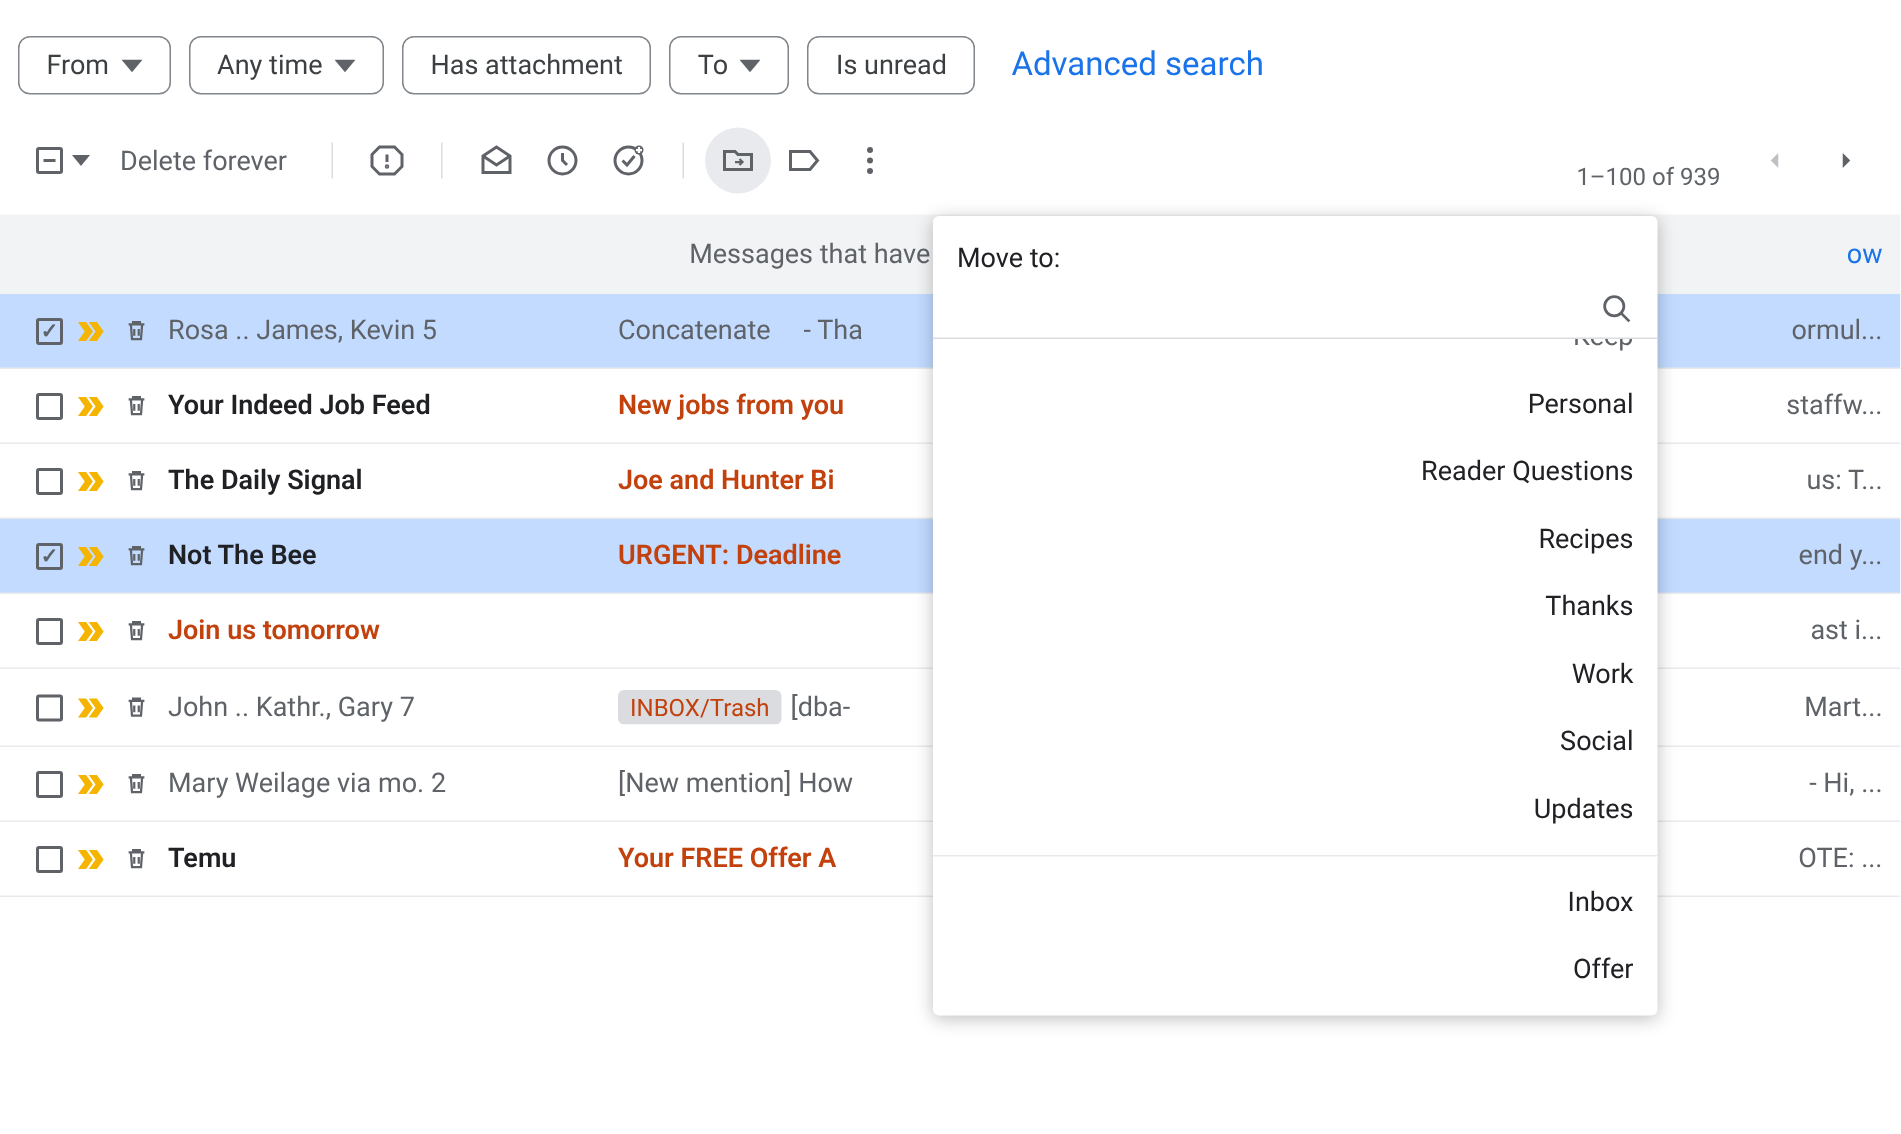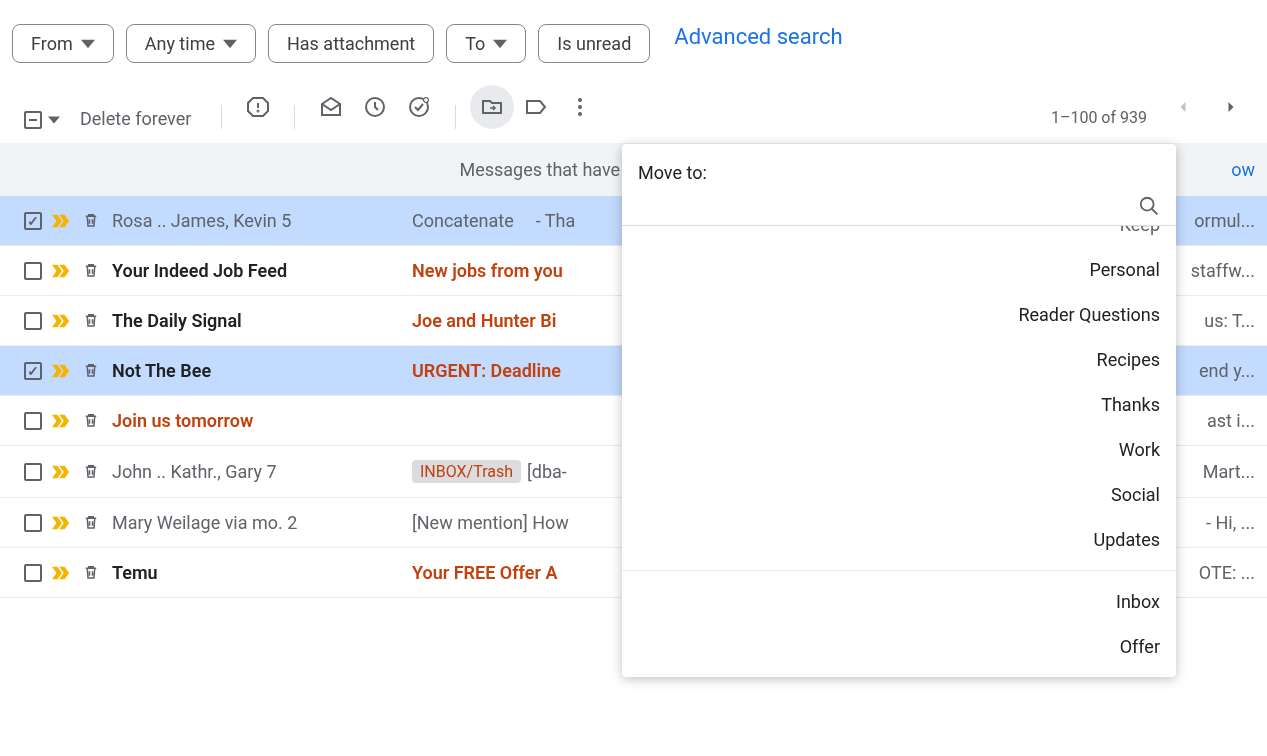--- a/index.html
+++ b/index.html
@@ -1,26 +1,26 @@
 <!DOCTYPE html>
 <html><head>
 <meta charset="utf-8">
 <style>
 * { box-sizing: border-box; margin: 0; padding: 0; }
 body { font-family: 'Google Sans', Roboto, Arial, sans-serif; font-size: 14px; color: #202124; background: #fff; width: 1267px; height: 756px; overflow: hidden; position: relative; }
 
 
-.filter-bar { display: flex; gap: 12px; padding: 24px 12px 22px; }
+.filter-bar { display: flex; align-items: center; gap: 12px; padding: 24px 12px 22px; }
 .chip { display: inline-flex; align-items: center; gap: 8px; border: 1px solid #80868b; border-radius: 8px; padding: 8px 18px; font-size: 18px; color: #3c4043; cursor: pointer; background: #fff; }
 .chip svg { width: 14px; height: 14px; fill: #5f6368; }
 .adv-search { color: #1a73e8; font-size: 22px; margin-left: 12px; cursor: pointer; }
 
 
 .toolbar { display: flex; align-items: center; padding: 0 16px 14px 24px; position: relative; }
-.toolbar-left { display: flex; align-items: flex-end; gap: 0; }
+.toolbar-left { display: flex; align-items: center; gap: 0; }
 .select-box { display: flex; align-items: center; gap: 6px; margin-right: 20px; }
 .select-box .box { width: 18px; height: 18px; border: 2px solid #5f6368; border-radius: 2px; }
 .select-box svg { width: 12px; height: 12px; fill: #5f6368; }
 .delete-forever { font-size: 18px; color: #5f6368; margin-right: 16px; cursor: pointer; }
 .toolbar-sep { width: 1px; height: 24px; background: #dadce0; margin: 0 14px; }
 .tb-icon { width: 44px; height: 44px; display: flex; align-items: center; justify-content: center; cursor: pointer; border-radius: 50%; }
 .tb-icon.active { background: #e8eaed; }
 .tb-icon svg { width: 24px; height: 24px; fill: none; stroke: #5f6368; stroke-width: 2; }
 .tb-icon svg.filled { fill: #5f6368; stroke: none; }
 .toolbar-right { margin-left: auto; display: flex; align-items: flex-end; gap: 8px; }
@@ -47,21 +47,21 @@
 .sender { width: 290px; flex-shrink: 0; color: #202124; white-space: nowrap; overflow: hidden; text-overflow: ellipsis; }
 .sender .count { font-weight: 400; color: #5f6368; }
 .subject-area { flex: 1; display: flex; align-items: center; gap: 6px; white-space: nowrap; overflow: hidden; }
 .label-chip { background: #dadce0; padding: 2px 8px; border-radius: 4px; font-size: 16px; color: #c2410c; }
 .subject { color: #c2410c; }
 .snippet { color: #5f6368; font-weight: 400; margin-left: 16px; }
 .row.read .snippet { color: #5f6368; }
 .trailing { color: #5f6368; flex-shrink: 0; white-space: nowrap; max-width: 80px; overflow: hidden; }
 
 
-.dropdown { position: absolute; top: 144px; left: 622px; width: 554px; background: #fff; box-shadow: 0 2px 12px rgba(0,0,0,0.25); border-radius: 4px; z-index: 100; padding-bottom: 8px; }
+.dropdown { position: absolute; top: 144px; left: 622px; width: 483px; background: #fff; box-shadow: 0 2px 12px rgba(0,0,0,0.25); border-radius: 4px; z-index: 100; padding-bottom: 8px; }
 .dd-header { padding: 18px 16px 8px; font-size: 18px; color: #202124; }
 .dd-search { display: flex; align-items: center; padding: 4px 16px 8px; border-bottom: 1px solid #dadce0; }
 .dd-search input { border: none; outline: none; flex: 1; font-size: 16px; }
 .dd-search svg { width: 22px; height: 22px; fill: #5f6368; }
 .dd-list { max-height: 500px; overflow: hidden; text-align: right; }
 .dd-item { padding: 12px 16px 12px 72px; font-size: 18px; color: #202124; cursor: pointer; }
 .dd-item.cutoff { padding-top: 0; margin-top: -12px; color: #5f6368; }
 .dd-sep { height: 1px; background: #e8eaed; margin: 8px 0; }
 
 

